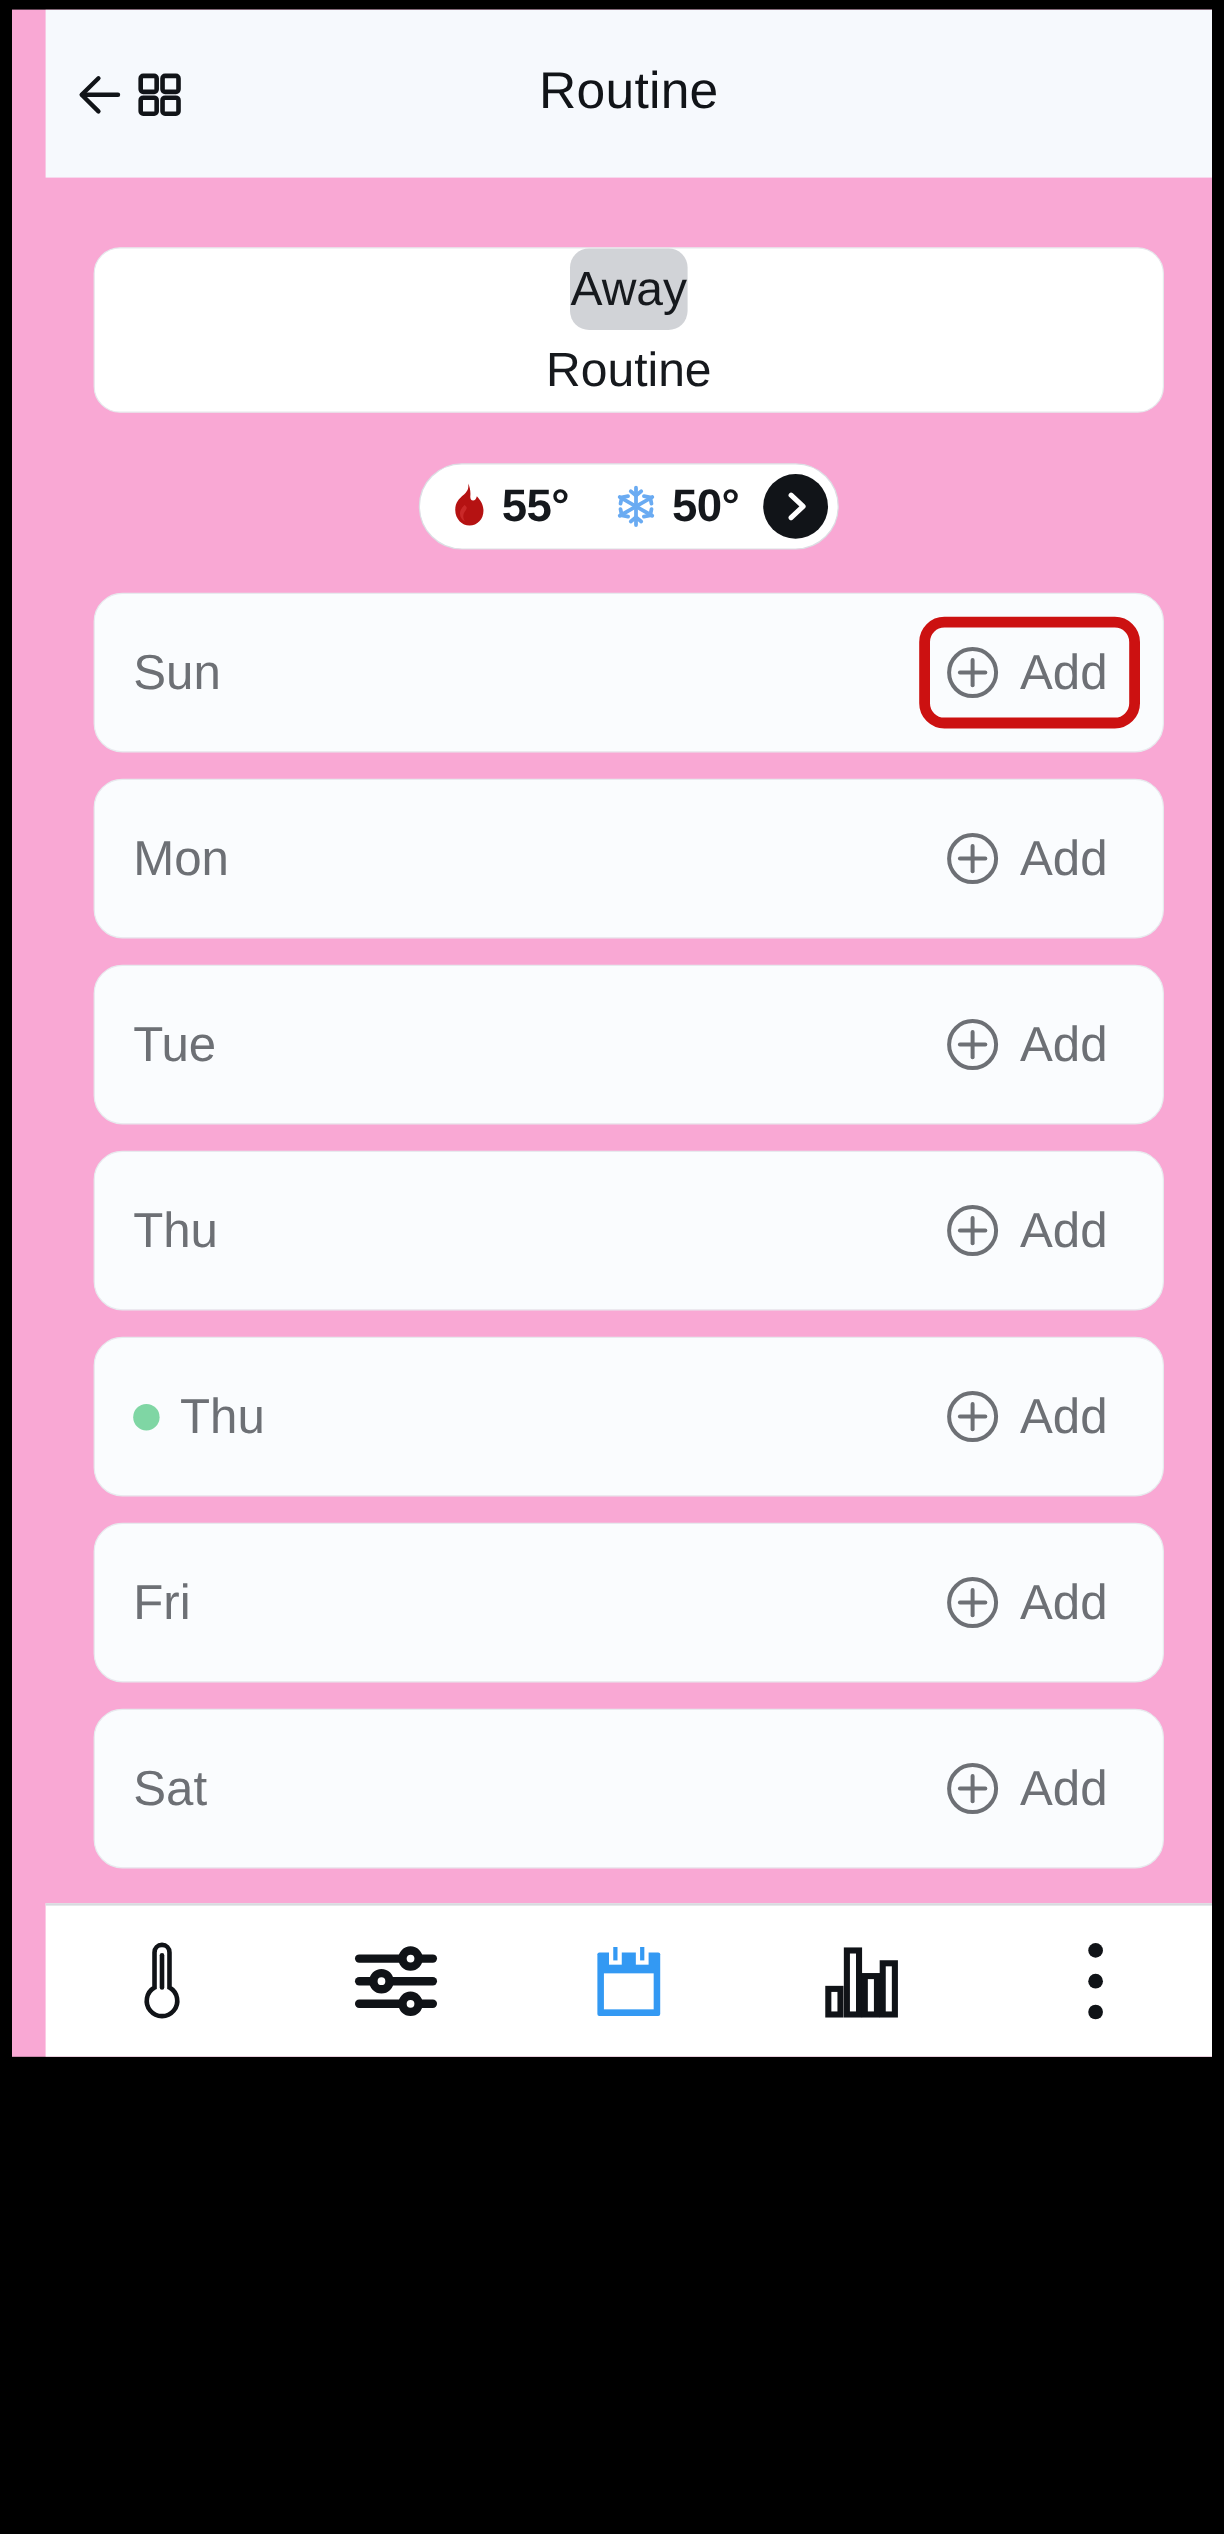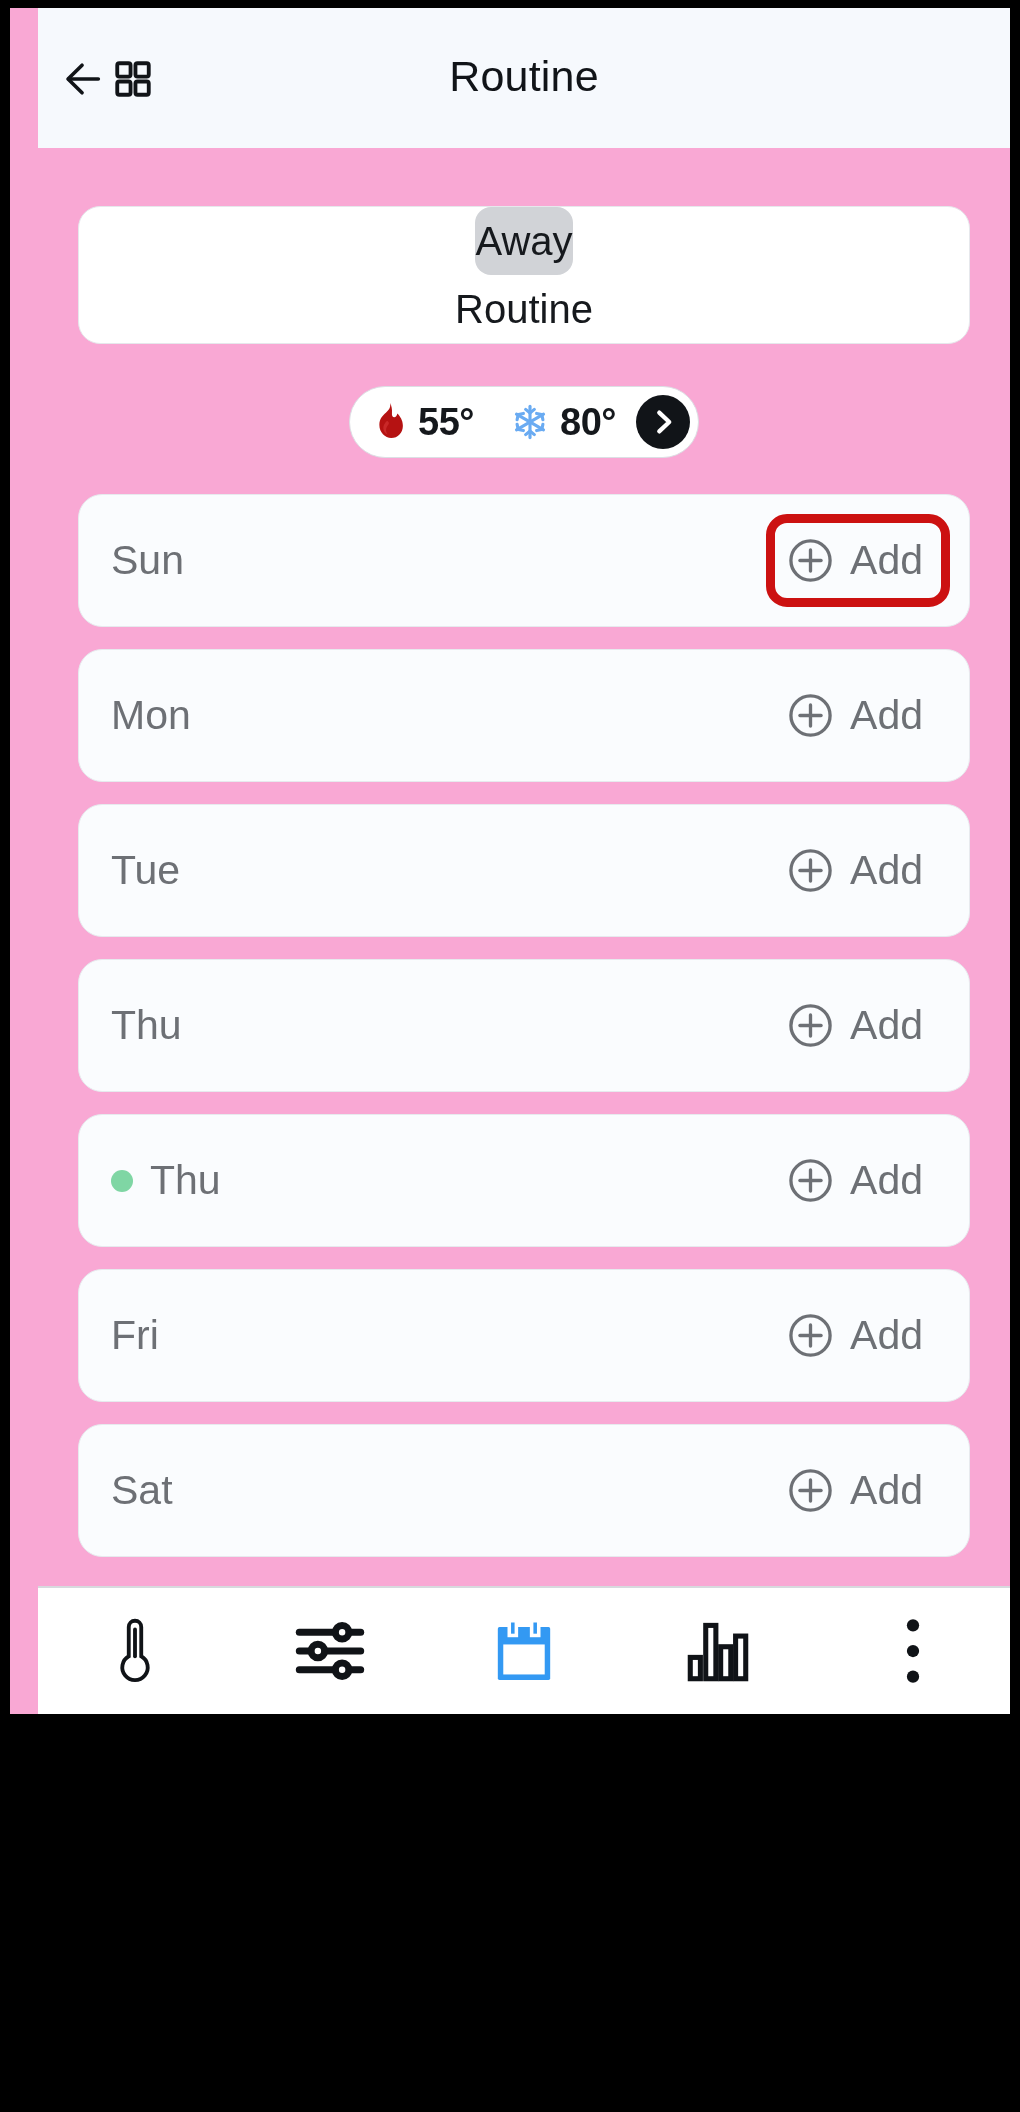--- a/index.html
+++ b/index.html
@@ -243,21 +243,21 @@
               <line x1="3" y1="6.8" x2="21" y2="17.2"></line>
               <line x1="21" y1="6.8" x2="3" y2="17.2"></line>
               <polyline points="9.1,3.6 12,6.0 14.9,3.6" fill="none"></polyline>
               <polyline points="9.1,20.4 12,18.0 14.9,20.4" fill="none"></polyline>
               <polyline points="3.4,10.5 4.1,7.0 7.6,6.3" fill="none"></polyline>
               <polyline points="20.6,13.5 19.9,17.0 16.4,17.7" fill="none"></polyline>
               <polyline points="16.4,6.3 19.9,7.0 20.6,10.5" fill="none"></polyline>
               <polyline points="7.6,17.7 4.1,17.0 3.4,13.5" fill="none"></polyline>
             </svg>
           </span>
-          <span class="temp-value">80°</span>
+          <span class="temp-value">50°</span>
         </div>
         <div id="temp-chevron">
           <svg viewBox="0 0 24 24" fill="none" stroke="#ffffff" stroke-width="3.4" stroke-linecap="round" stroke-linejoin="round">
             <polyline points="9,4.5 17,12 9,19.5"></polyline>
           </svg>
         </div>
       </div>
     </div>
 
     <div id="days">

